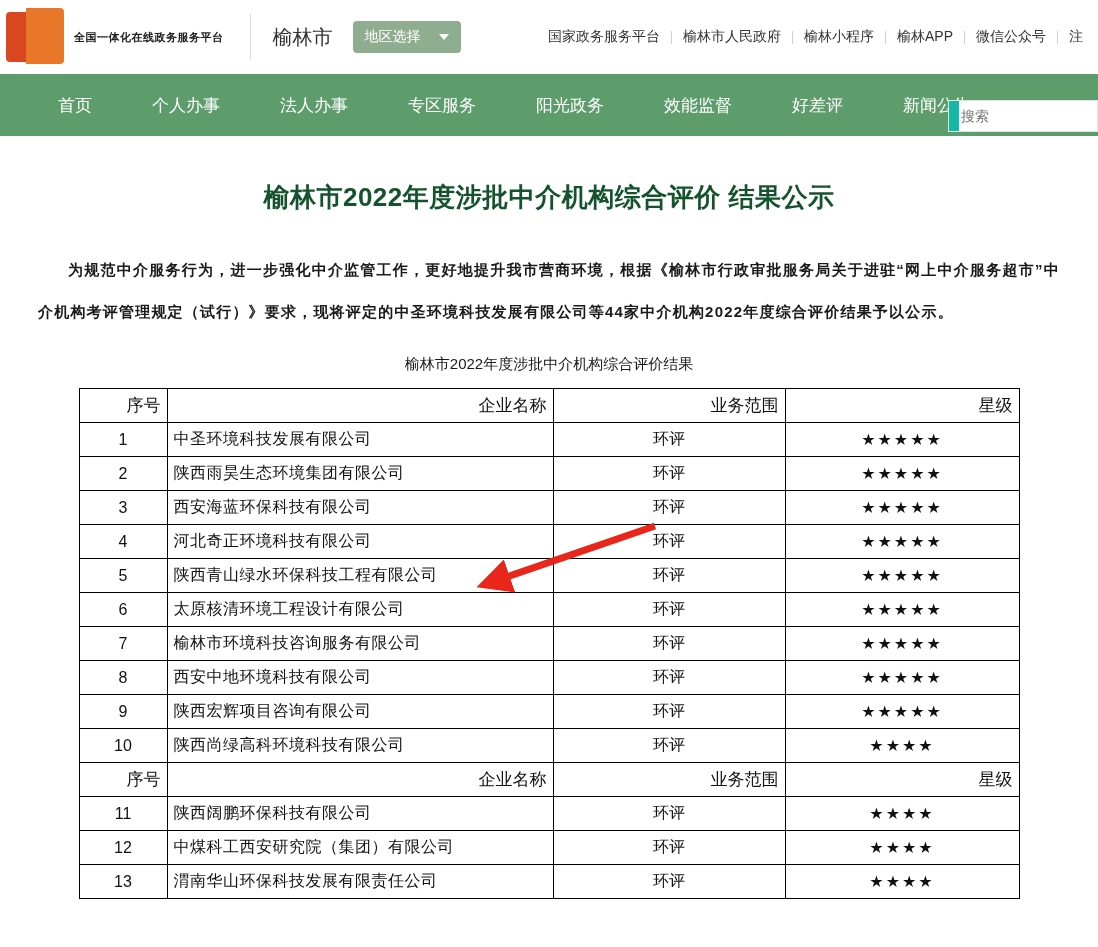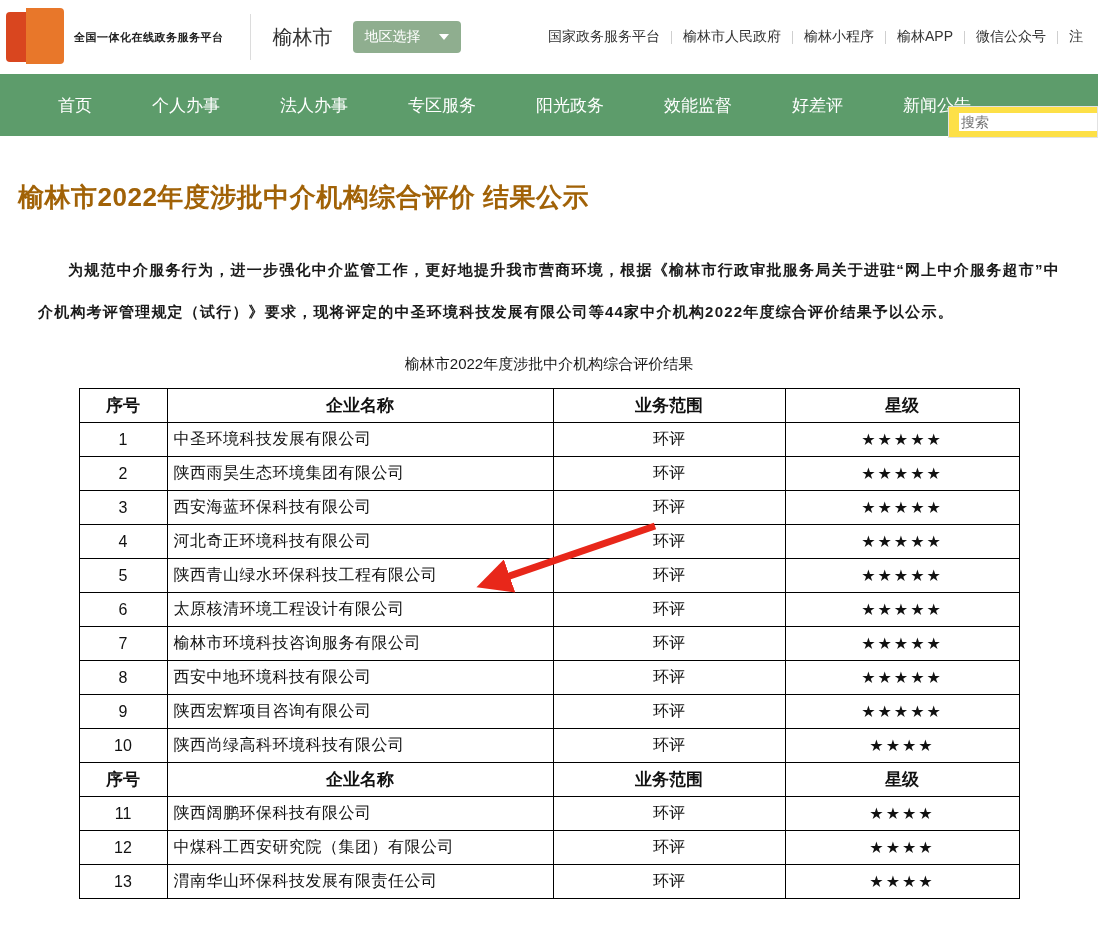--- a/index.html
+++ b/index.html
@@ -126,48 +126,48 @@
   .nav-item {
     color: #ffffff;
     font-size: 17px;
     padding: 0 30px;
     cursor: pointer;
     white-space: nowrap;
   }
   .search-box {
     position: absolute;
     right: 0px;
-    top: 32px;
+    top: 26px;
     width: 150px;
     height: 32px;
-    background: #fde047;
+    background: #14b8a6;
     border: 1px solid #e2e2e2;
     display: flex;
-    align-items: center;
     padding-left: 10px;
     font-size: 14px;
     color: #9a9a9a;
   }
   .search-box input {
     border: none;
     outline: none;
     font-size: 14px;
     color: #9a9a9a;
     width: 100%;
     font-family: "Liberation Sans", sans-serif;
   }
 
   
   .page {
     padding: 0 18px;
     background: #fff;
   }
   .doc-title {
+    text-align: center;
     font-size: 26px;
-    color: #a16207;
+    color: #14532d;
     font-weight: bold;
     margin: 44px 0 34px 0;
     letter-spacing: 0.5px;
   }
   .para {
     font-size: 15px;
     color: #1a1a1a;
     line-height: 42px;
     letter-spacing: 1.2px;
     text-align: justify;
@@ -192,22 +192,22 @@
     table-layout: fixed;
   }
   table.rating td, table.rating th {
     border: 1px solid #000000;
     height: 34px;
     font-size: 16px;
     color: #111;
     padding: 2px 6px;
   }
   table.rating th {
-    font-weight: bold;
-    text-align: center;
+    font-weight: normal;
+    text-align: right;
     font-size: 17px;
   }
   col.c-idx { width: 88px; }
   col.c-name { width: 386px; }
   col.c-scope { width: 232px; }
   col.c-star { width: 234px; }
   td.idx { text-align: center; }
   td.name { text-align: left; padding-left: 14px; letter-spacing: 0.5px; }
   td.scope { text-align: center; font-size: 15px; }
   td.star { text-align: center; font-size: 16px; letter-spacing: 2px; }

